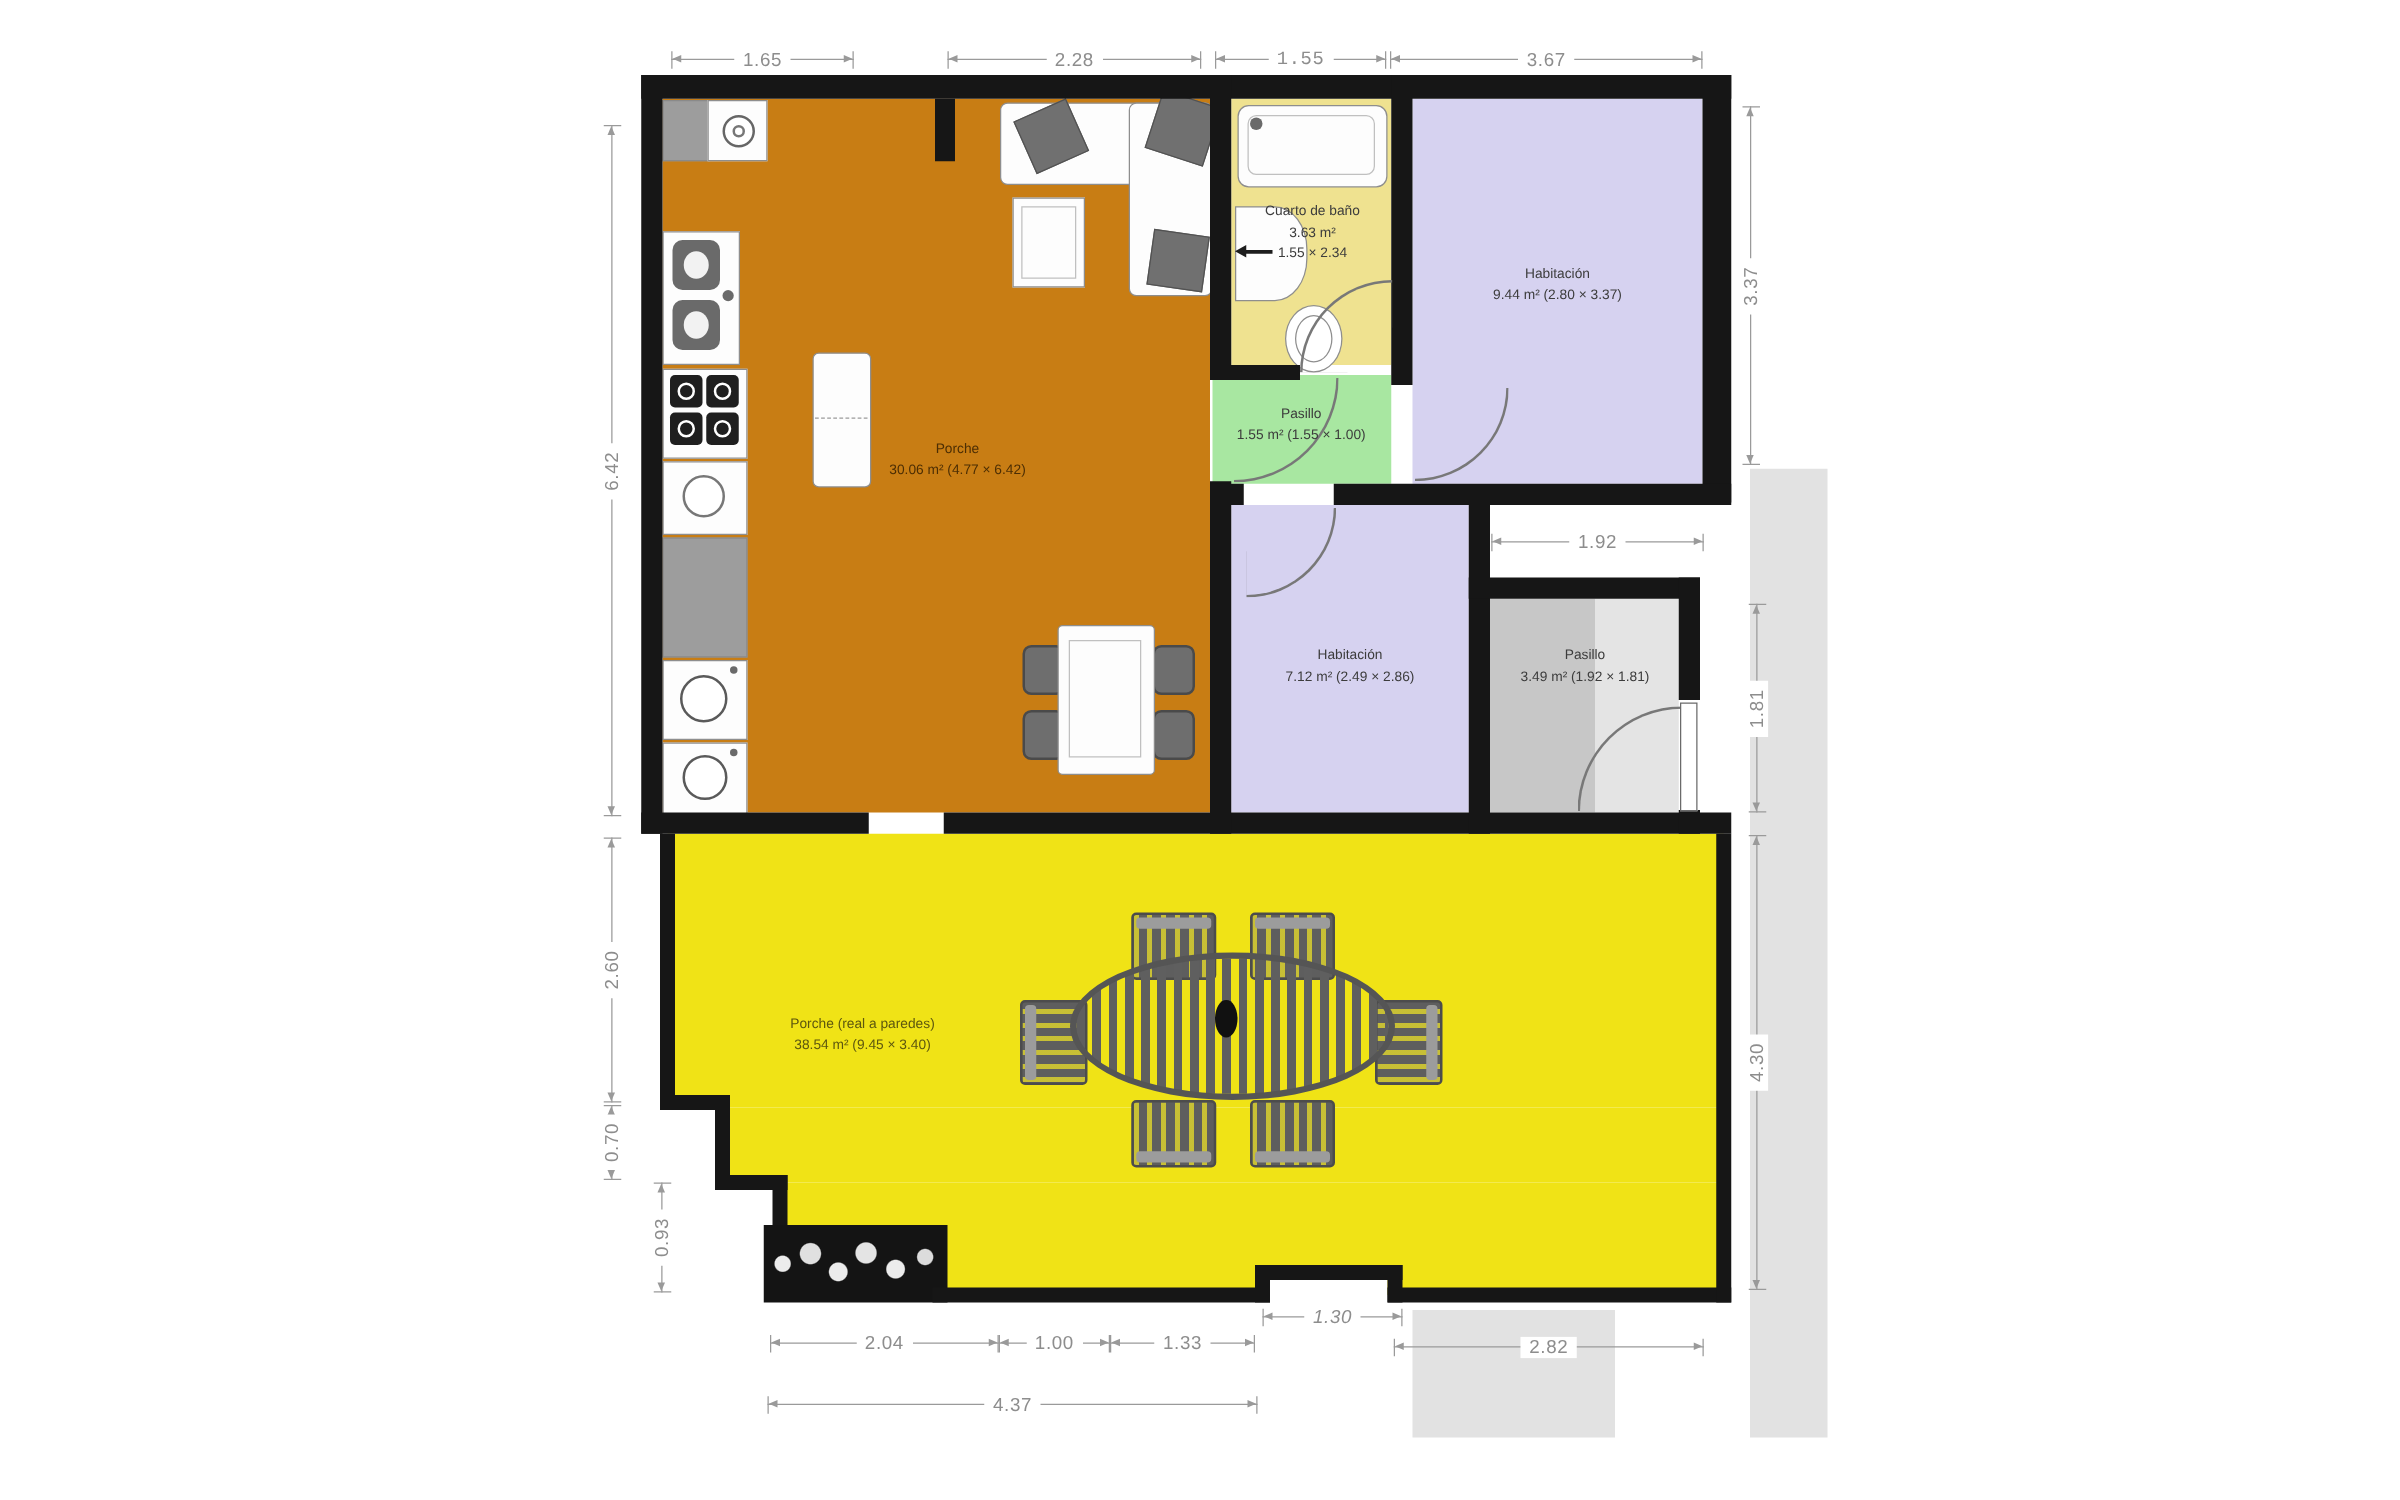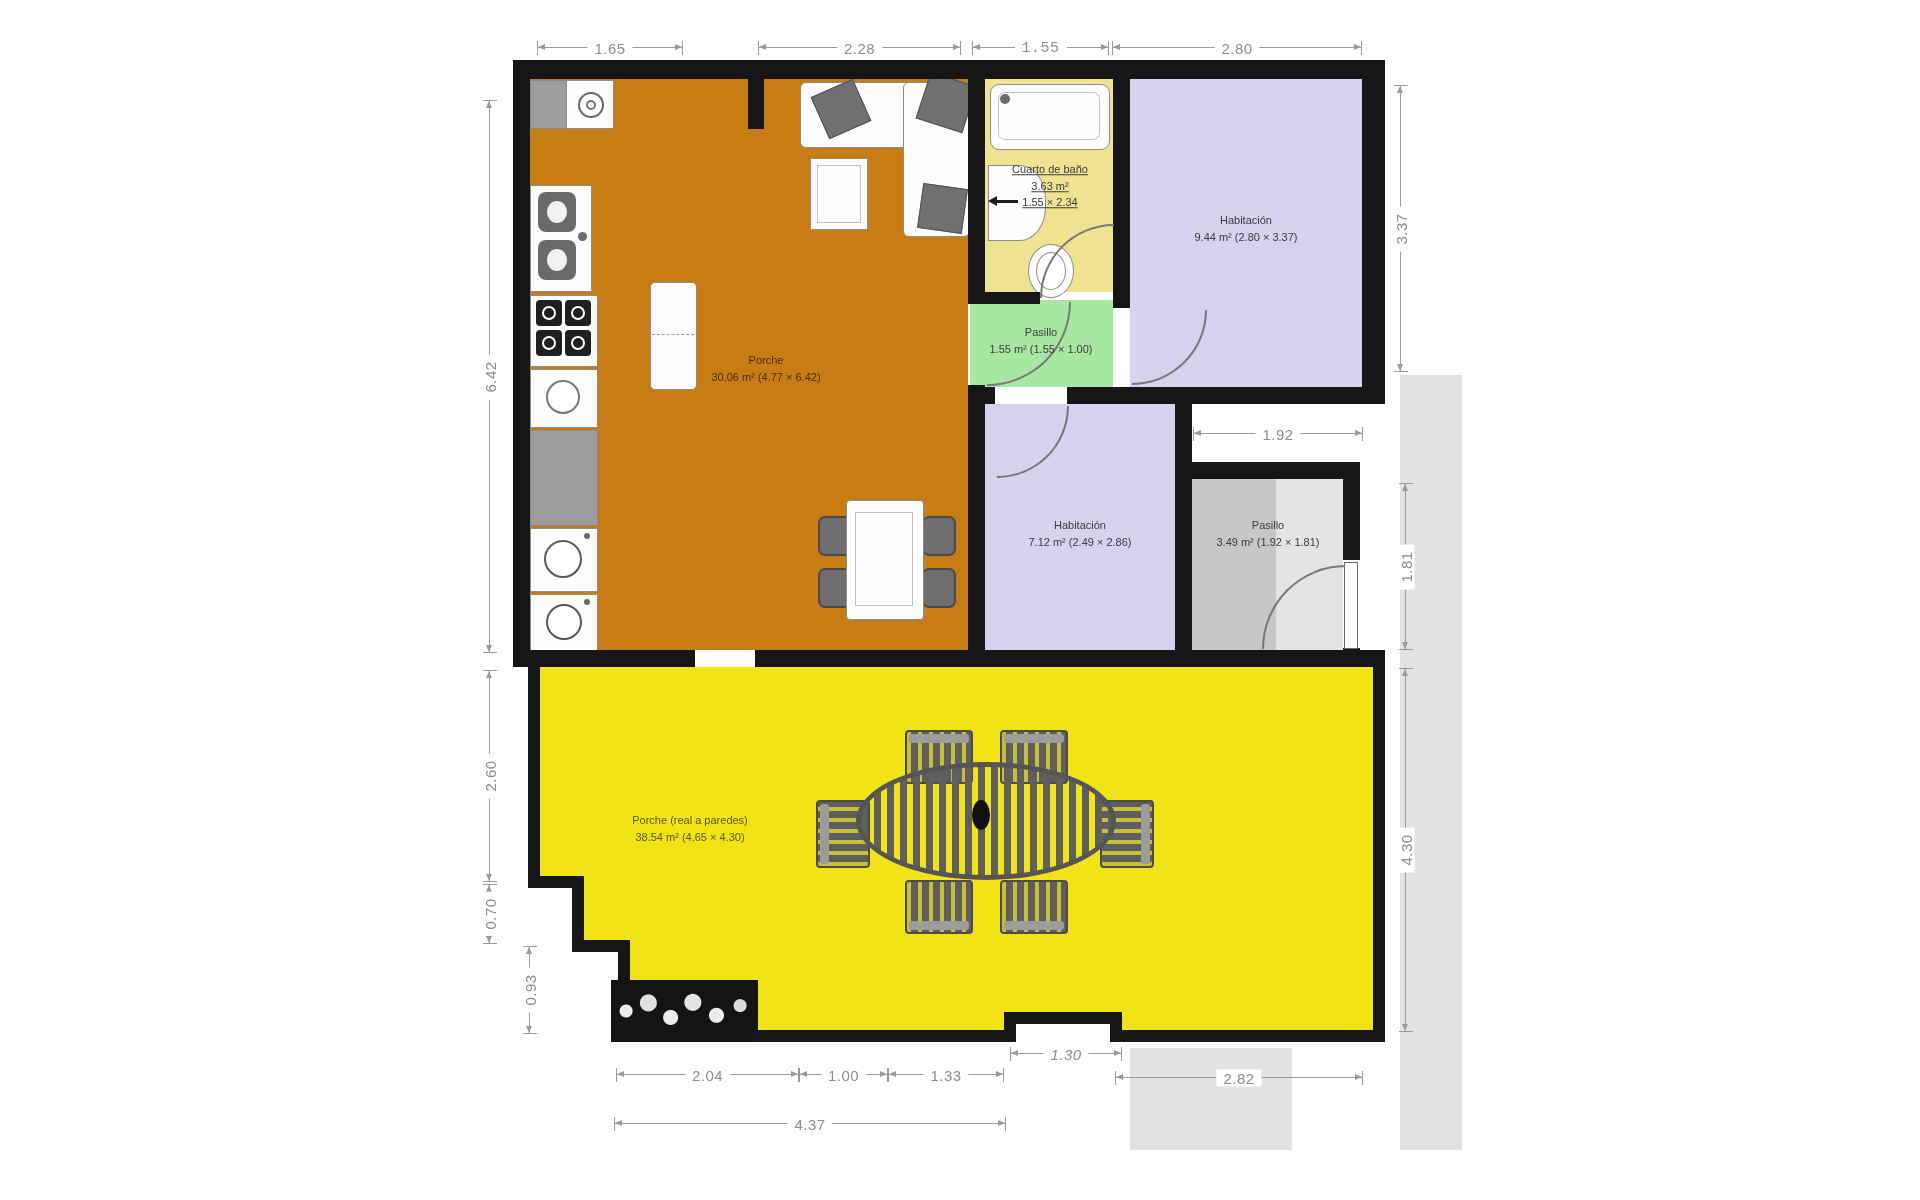--- a/index.html
+++ b/index.html
@@ -192,21 +192,21 @@
   <div class="wall" style="left:1110px;top:1030px;width:275px;height:12px;"></div>
   <div class="wall" style="left:1373px;top:667px;width:12px;height:375px;"></div>
 
   <div class="arc arc-tl" style="left:1040px;top:224px;width:72px;height:72px;"></div>
   <div class="arc arc-br" style="left:987px;top:302px;width:82px;height:82px;"></div>
   <div class="arc arc-br" style="left:1132px;top:310px;width:73px;height:73px;"></div>
   <div class="arc arc-br" style="left:997px;top:406px;width:70px;height:70px;"></div>
   <div class="arc arc-tl" style="left:1262px;top:565px;width:82px;height:82px;"></div>
   <div class="door-leaf" style="left:1344px;top:562px;width:12px;height:85px;"></div>
 
-  <div class="room-label" style="left:1050px;top:186px;text-decoration:underline;">
+  <div class="room-label" style="left:1050px;top:186px;">
     <div>Cuarto de baño</div>
     <div>3.63 m²</div>
     <div>1.55 × 2.34</div>
   </div>
   <div class="room-label" style="left:1246px;top:228px;">
     <div>Habitación</div>
     <div>9.44 m² (2.80 × 3.37)</div>
   </div>
   <div class="room-label" style="left:1041px;top:340px;">
     <div>Pasillo</div>
@@ -219,42 +219,42 @@
   <div class="room-label" style="left:1080px;top:533px;">
     <div>Habitación</div>
     <div>7.12 m² (2.49 × 2.86)</div>
   </div>
   <div class="room-label" style="left:1268px;top:533px;">
     <div>Pasillo</div>
     <div>3.49 m² (1.92 × 1.81)</div>
   </div>
   <div class="room-label lbl-on-yellow" style="left:690px;top:828px;">
     <div>Porche (real a paredes)</div>
-    <div>38.54 m² (4.65 × 4.30)</div>
+    <div>38.54 m² (9.45 × 3.40)</div>
   </div>
 
   <div class="dim dim-h" style="left:537px;top:47px;width:146px;">
     <span class="tick t-l"></span>
       <span class="tick t-r"></span>
     <span class="dlbl">1.65</span>
     </div>
   <div class="dim dim-h" style="left:758px;top:47px;width:203px;">
     <span class="tick t-l"></span>
       <span class="tick t-r"></span>
     <span class="dlbl">2.28</span>
     </div>
   <div class="dim dim-h" style="left:972px;top:47px;width:137px;font-family:Liberation Mono, monospace;">
     <span class="tick t-l"></span>
       <span class="tick t-r"></span>
     <span class="dlbl">1.55</span>
     </div>
   <div class="dim dim-h" style="left:1112px;top:47px;width:250px;">
     <span class="tick t-l"></span>
       <span class="tick t-r"></span>
-    <span class="dlbl">2.80</span>
+    <span class="dlbl">3.67</span>
     </div>
 
   <div class="dim dim-v" style="left:489px;top:100px;height:553px;">
     <span class="tick tv-t"></span>
       <span class="tick tv-b"></span>
     <span class="dlbl">6.42</span>
     </div>
   <div class="dim dim-v" style="left:489px;top:670px;height:212px;">
     <span class="tick tv-t"></span>
       <span class="tick tv-b"></span>

